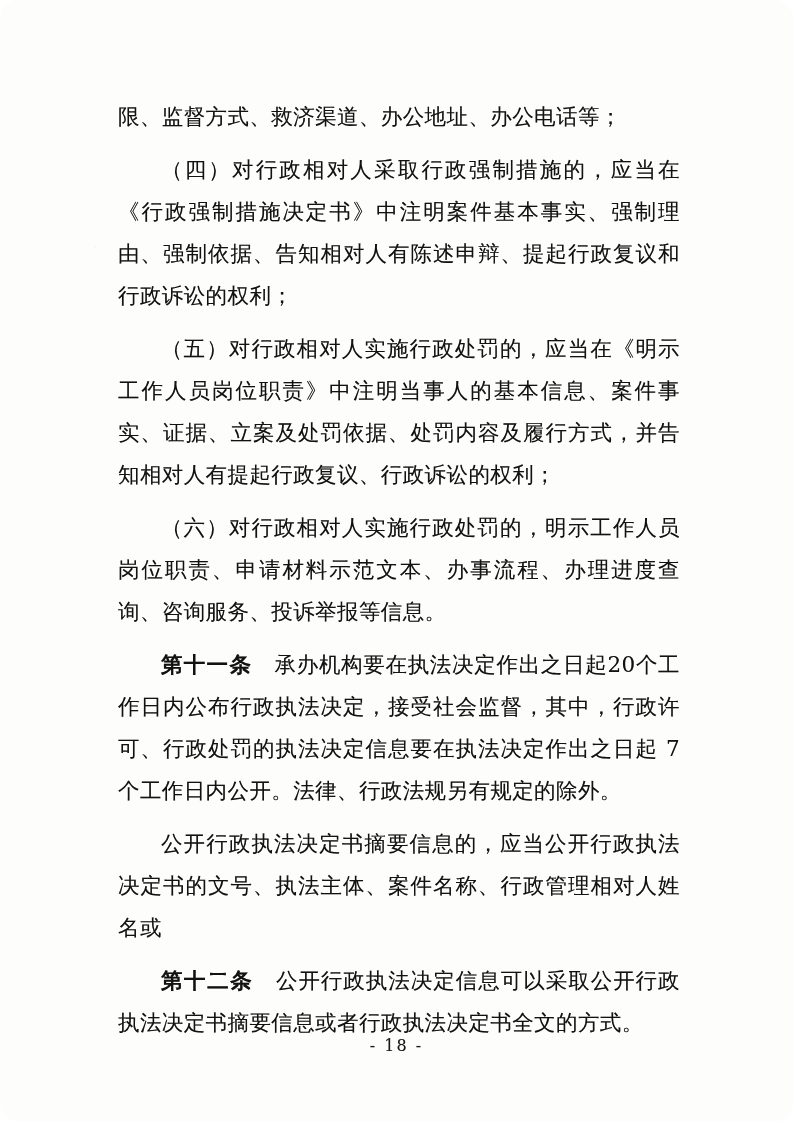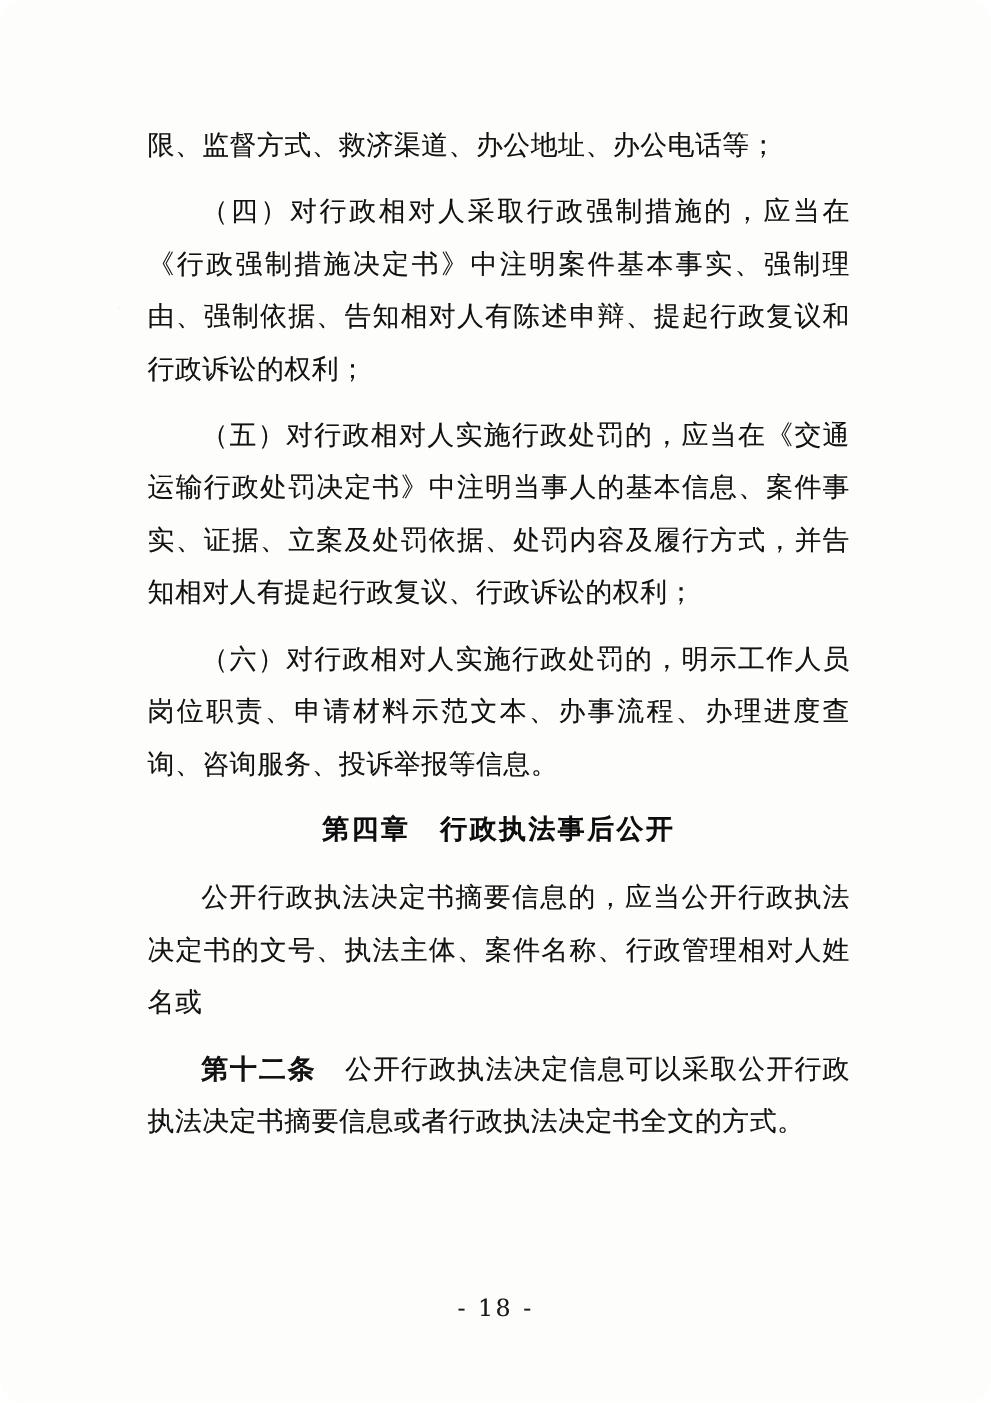--- a/index.html
+++ b/index.html
@@ -77,21 +77,21 @@
   .art-gap {
     display: inline-block;
     width: 22px;
   }
   .footer {
     position: absolute;
     left: 0;
     top: 1036px;
     width: 793px;
     text-align: center;
-    font-size: 19px;
+    font-size: 16px;
     color: #1a1a1a;
     letter-spacing: 2px;
     font-family: "DejaVu Serif", "Liberation Serif", serif;
   }
   
   .para, .chapter-title, .footer {
     text-shadow: 0 0 0.4px rgba(0,0,0,0.35);
   }
 </style>
 </head>
@@ -99,28 +99,28 @@
 
 <div class="page">
   <div class="paper-texture"></div>
 
   <div class="content">
 
     <p class="para">限、监督方式、救济渠道、办公地址、办公电话等；</p>
 
     <p class="para indent">（四）对行政相对人采取行政强制措施的，应当在《行政强制措施决定书》中注明案件基本事实、强制理由、强制依据、告知相对人有陈述申辩、提起行政复议和行政诉讼的权利；</p>
 
-    <p class="para indent">（五）对行政相对人实施行政处罚的，应当在《交通运输行政处罚决定书》中注明当事人的基本信息、案件事实、证据、立案及处罚依据、处罚内容及履行方式，并告知相对人有提起行政复议、行政诉讼的权利；</p>
+    <p class="para indent">（五）对行政相对人实施行政处罚的，应当在《明示工作人员岗位职责》中注明当事人的基本信息、案件事实、证据、立案及处罚依据、处罚内容及履行方式，并告知相对人有提起行政复议、行政诉讼的权利；</p>
 
     <p class="para indent">（六）对行政相对人实施行政处罚的，明示工作人员岗位职责、申请材料示范文本、办事流程、办理进度查询、咨询服务、投诉举报等信息。</p>
 
-    <div class="chapter-title">
-      <span>第四章</span><span class="gap"></span><span>行政执法事后公开</span>
-    </div>
 
+    <p class="para indent">
+      <span class="art-label">第十一条</span><span class="art-gap"></span><span>承办机构要在执法决定作出之日起20个工作日内公布行政执法决定，接受社会监督，其中，行政许可、行政处罚的执法决定信息要在执法决定作出之日起 7 个工作日内公开。法律、行政法规另有规定的除外。</span>
+    </p>
 
     <p class="para indent">公开行政执法决定书摘要信息的，应当公开行政执法决定书的文号、执法主体、案件名称、行政管理相对人姓名或</p>
 
     <p class="para indent">
       <span class="art-label">第十二条</span><span class="art-gap"></span><span>公开行政执法决定信息可以采取公开行政执法决定书摘要信息或者行政执法决定书全文的方式。</span>
     </p>
 
   </div>
 
   <div class="footer">- 18 -</div>

